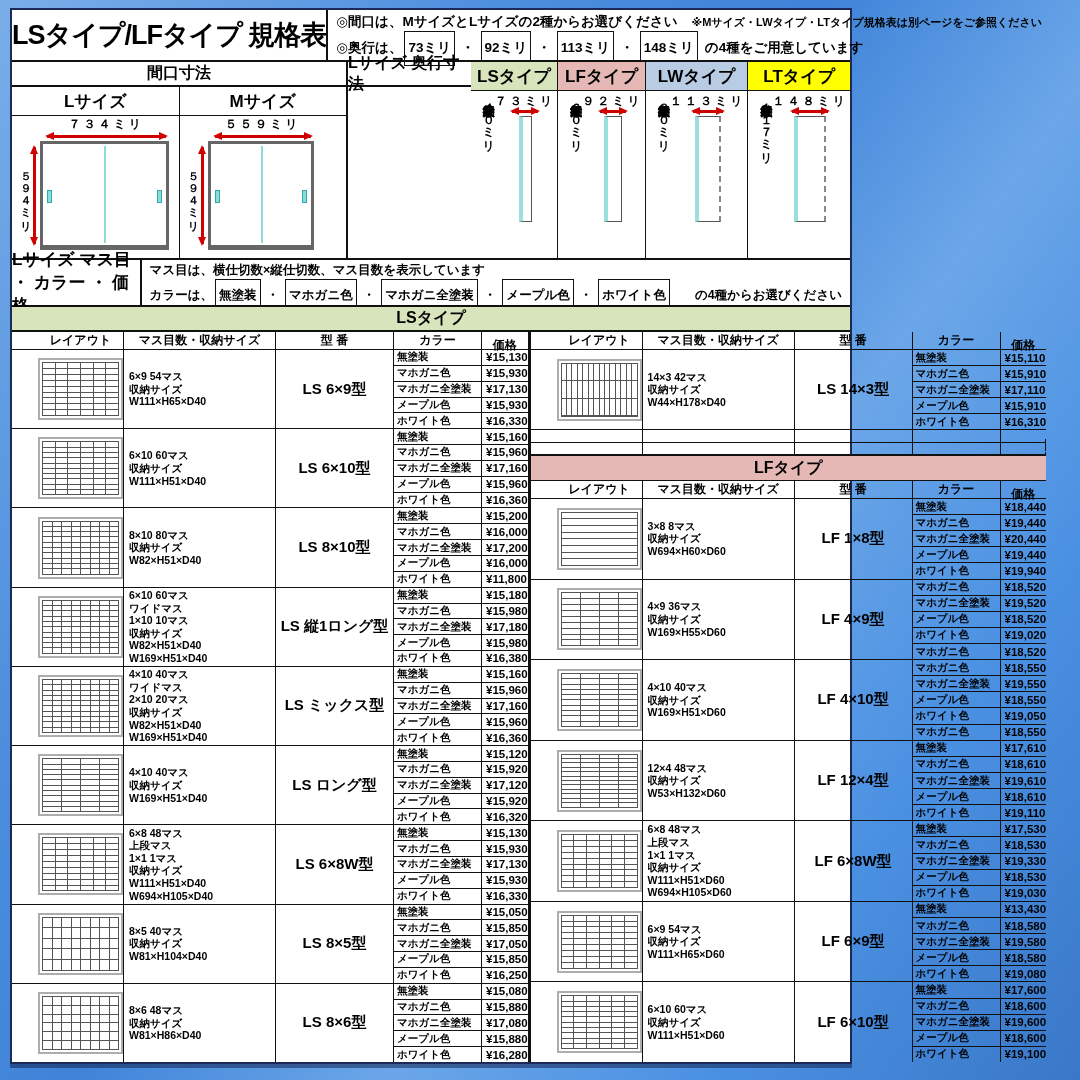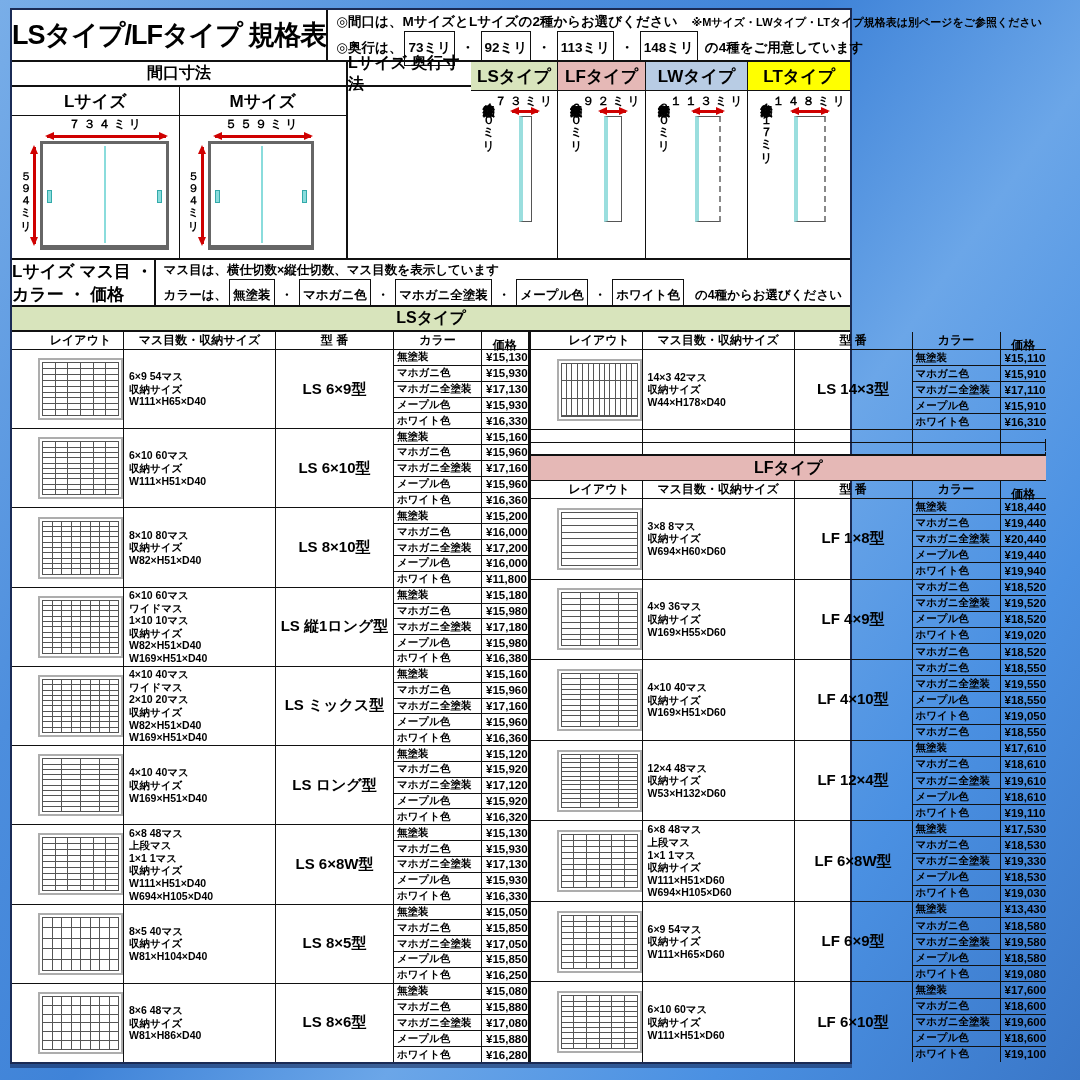--- a/index.html
+++ b/index.html
@@ -220,21 +220,21 @@
     </div>
   </div>
 
   <div class="price-header">
     <div class="price-title">Lサイズ  マス目 ・ カラー ・ 価格</div>
     <div class="price-notes">
       <div class="note-line">マス目は、横仕切数×縦仕切数、マス目数を表示しています</div>
       <div class="note-line">
         <span>カラーは、</span>
         <span id="color-options"><span class="boxed">無塗装</span><span class="sep">・</span><span class="boxed">マホガニ色</span><span class="sep">・</span><span class="boxed">マホガニ全塗装</span><span class="sep">・</span><span class="boxed">メープル色</span><span class="sep">・</span><span class="boxed">ホワイト色</span></span>
-        <span style="margin-left:9px">の4種からお選びください</span>
+        <span style="margin-left:23px">の4種からお選びください</span>
       </div>
     </div>
   </div>
 
   <div class="band ls-band">LSタイプ</div>
 
   <div class="tables">
     <div class="ptable" id="table-left">
         <div class="t-header">
           <div class="th w-layout">レイアウト</div>

